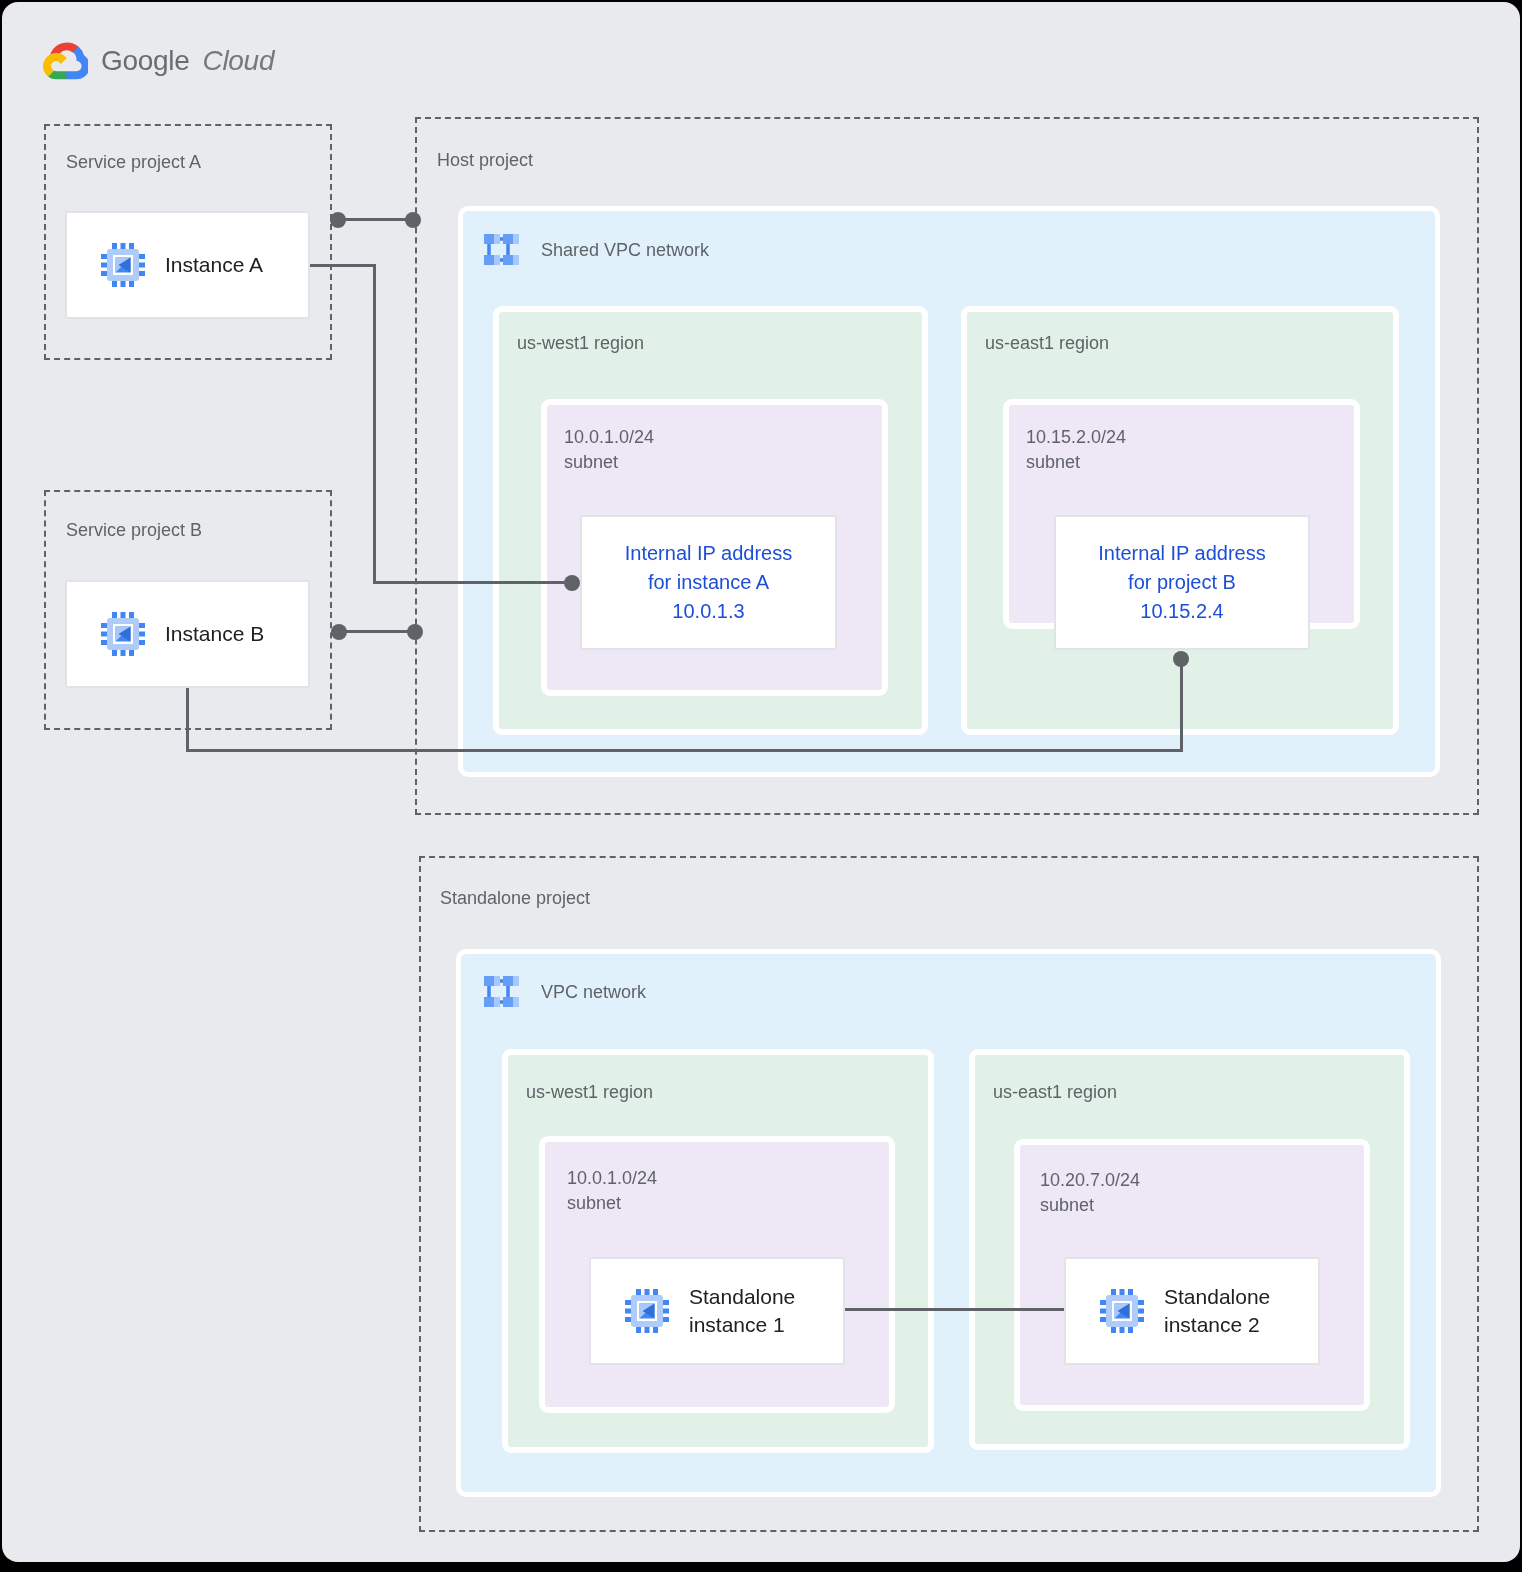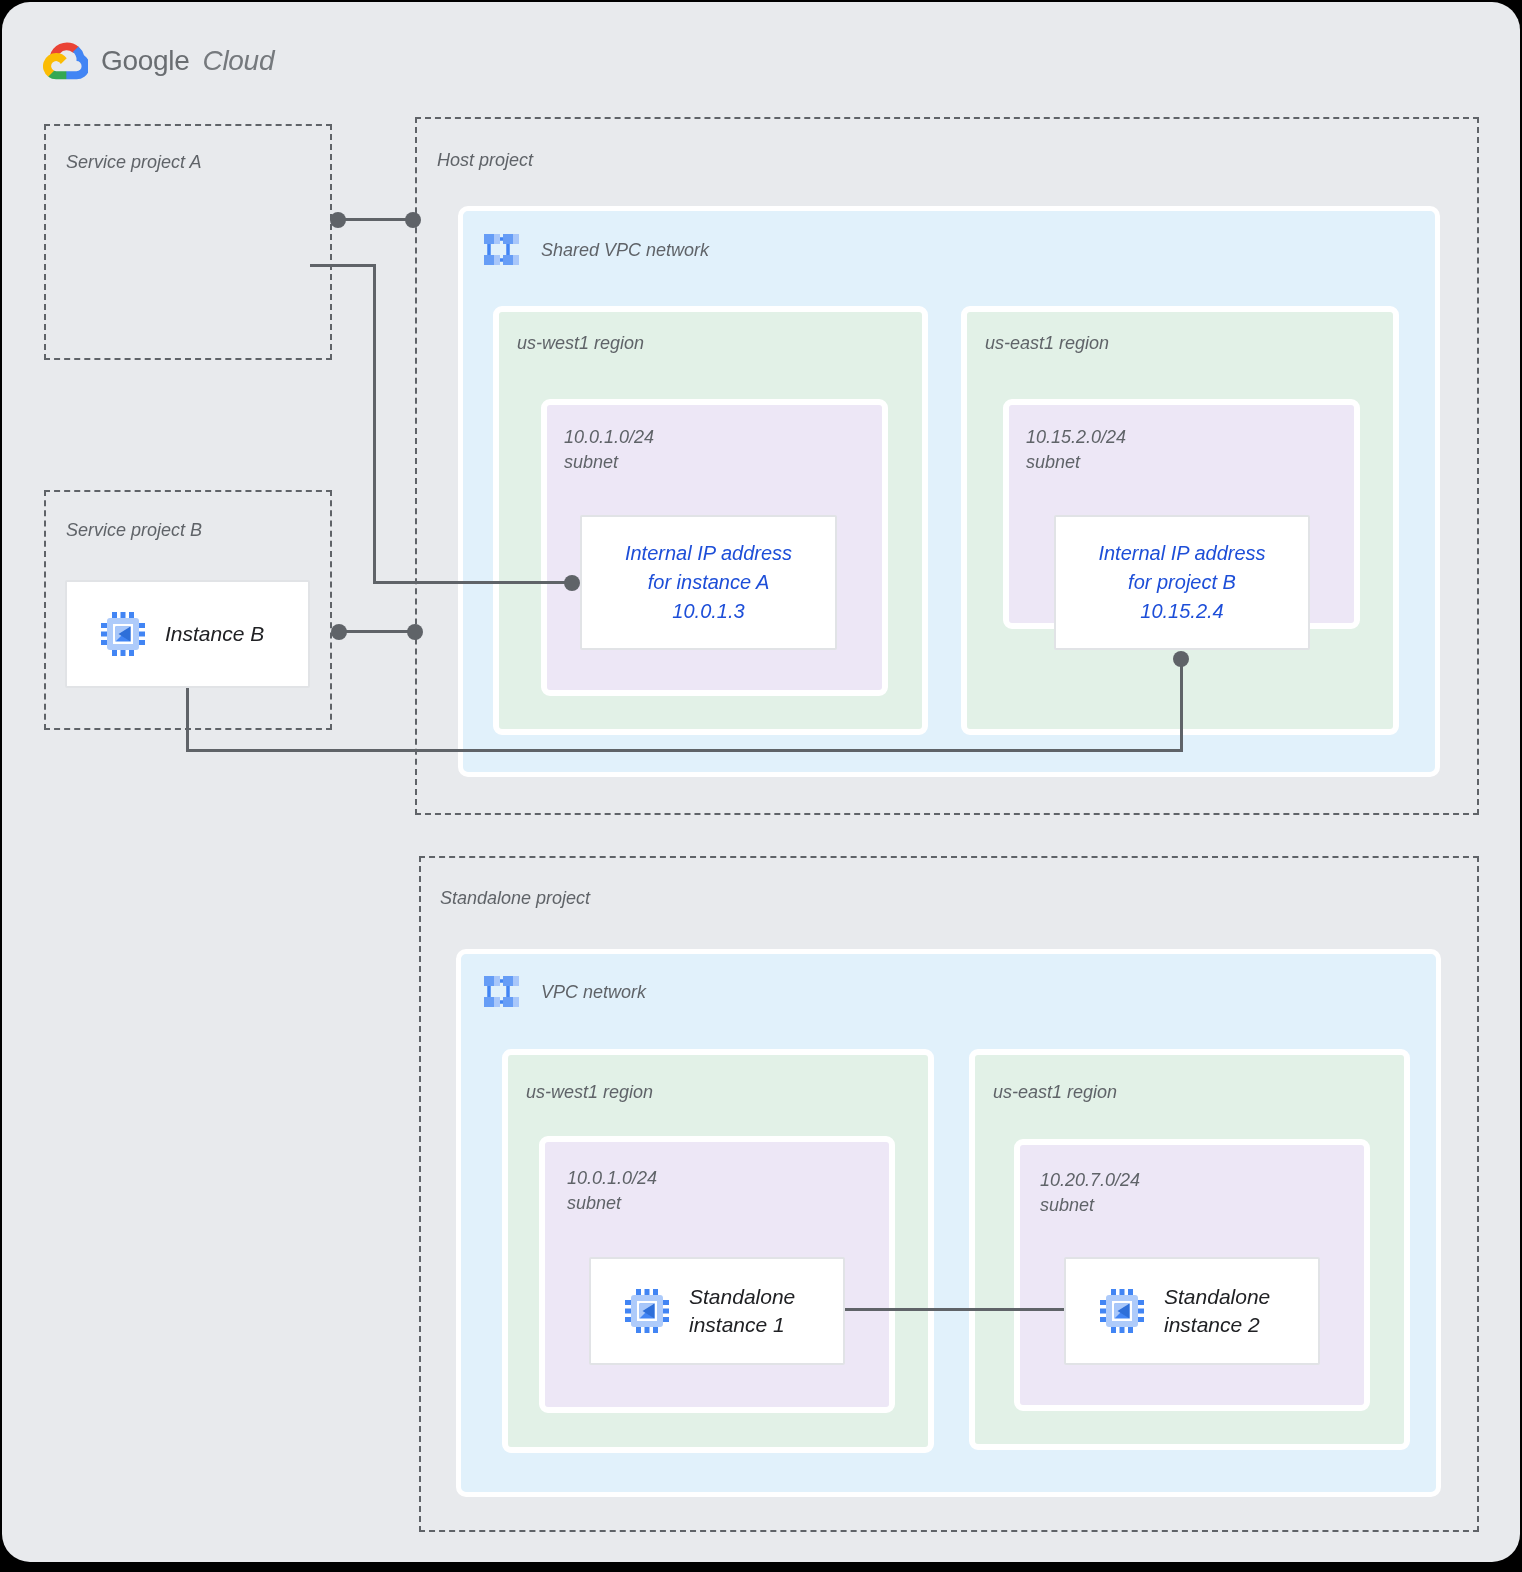--- a/index.html
+++ b/index.html
@@ -1,25 +1,25 @@
 <!DOCTYPE html>
 <html><head>
 <meta charset="utf-8">
 <style>
   html,body{margin:0;padding:0;background:#000;}
   body{width:1522px;height:1572px;position:relative;font-family:"Liberation Sans",sans-serif;}
-  .page{position:absolute;left:2px;top:2px;width:1518px;height:1560px;background:#E8EAED;border-radius:28px;overflow:hidden;}
+  .page{position:absolute;left:2px;top:2px;width:1518px;height:1560px;background:#E8EAED;border-radius:16px;overflow:hidden;}
 
   
   .logo{position:absolute;left:40px;top:40px;display:flex;align-items:center;gap:13px;}
   .logo-google{font-size:28px;color:#696D71;letter-spacing:-0.3px;}
   .logo-cloud{font-size:28px;color:#75797D;letter-spacing:-0.3px;font-style:italic;}
 
   
-  .proj{position:absolute;border:2px dashed #5F6368;box-sizing:border-box;font-style:italic;}
+  .proj{position:absolute;border:2px dashed #5F6368;box-sizing:border-box;}
   .proj-label{position:absolute;font-size:18px;color:#5F6368;white-space:nowrap;}
 
   
   .vpcbox{position:absolute;box-sizing:border-box;background:#E1F1FB;border:5px solid #FFFFFF;border-radius:10px;}
   .regionbox{position:absolute;box-sizing:border-box;background:#E2F1E7;border:6px solid #FFFFFF;border-radius:9px;}
   .subnetbox{position:absolute;box-sizing:border-box;background:#EDE7F6;border:6px solid #FFFFFF;border-radius:9px;}
   .net-header{position:absolute;display:flex;align-items:center;gap:22px;}
   .net-label{font-size:18px;color:#5F6368;white-space:nowrap;}
   .region-label{position:absolute;left:18px;top:21px;font-size:18px;color:#5F6368;white-space:nowrap;}
   .subnet-label{position:absolute;left:17px;top:20px;font-size:18px;line-height:25px;color:#5F6368;}
@@ -92,20 +92,26 @@
   <div class="logo">
     <svg class="icon" width="46" height="38" viewBox="0 0 22 19.5">
         <use href="#gcloud-icon"></use>
       </svg>
     <span class="logo-google">Google</span>
     <span class="logo-cloud">Cloud</span>
   </div>
 
   <div class="proj" style="left:42px;top:122px;width:288px;height:236px;">
     <div class="proj-label" style="left:20px;top:26px;">Service project A</div>
+    <div class="card inst-card" style="left:19px;top:85px;width:245px;height:108px;">
+      <svg class="icon" width="48" height="48" viewBox="0 0 48 48">
+          <use href="#chip-icon"></use>
+        </svg>
+      <span class="inst-label">Instance A</span>
+    </div>
   </div>
 
   <div class="proj" style="left:42px;top:488px;width:288px;height:240px;">
     <div class="proj-label" style="left:20px;top:28px;">Service project B</div>
     <div class="card inst-card" style="left:19px;top:88px;width:245px;height:108px;">
       <svg class="icon" width="48" height="48" viewBox="0 0 48 48">
           <use href="#chip-icon"></use>
         </svg>
       <span class="inst-label">Instance B</span>
     </div>

